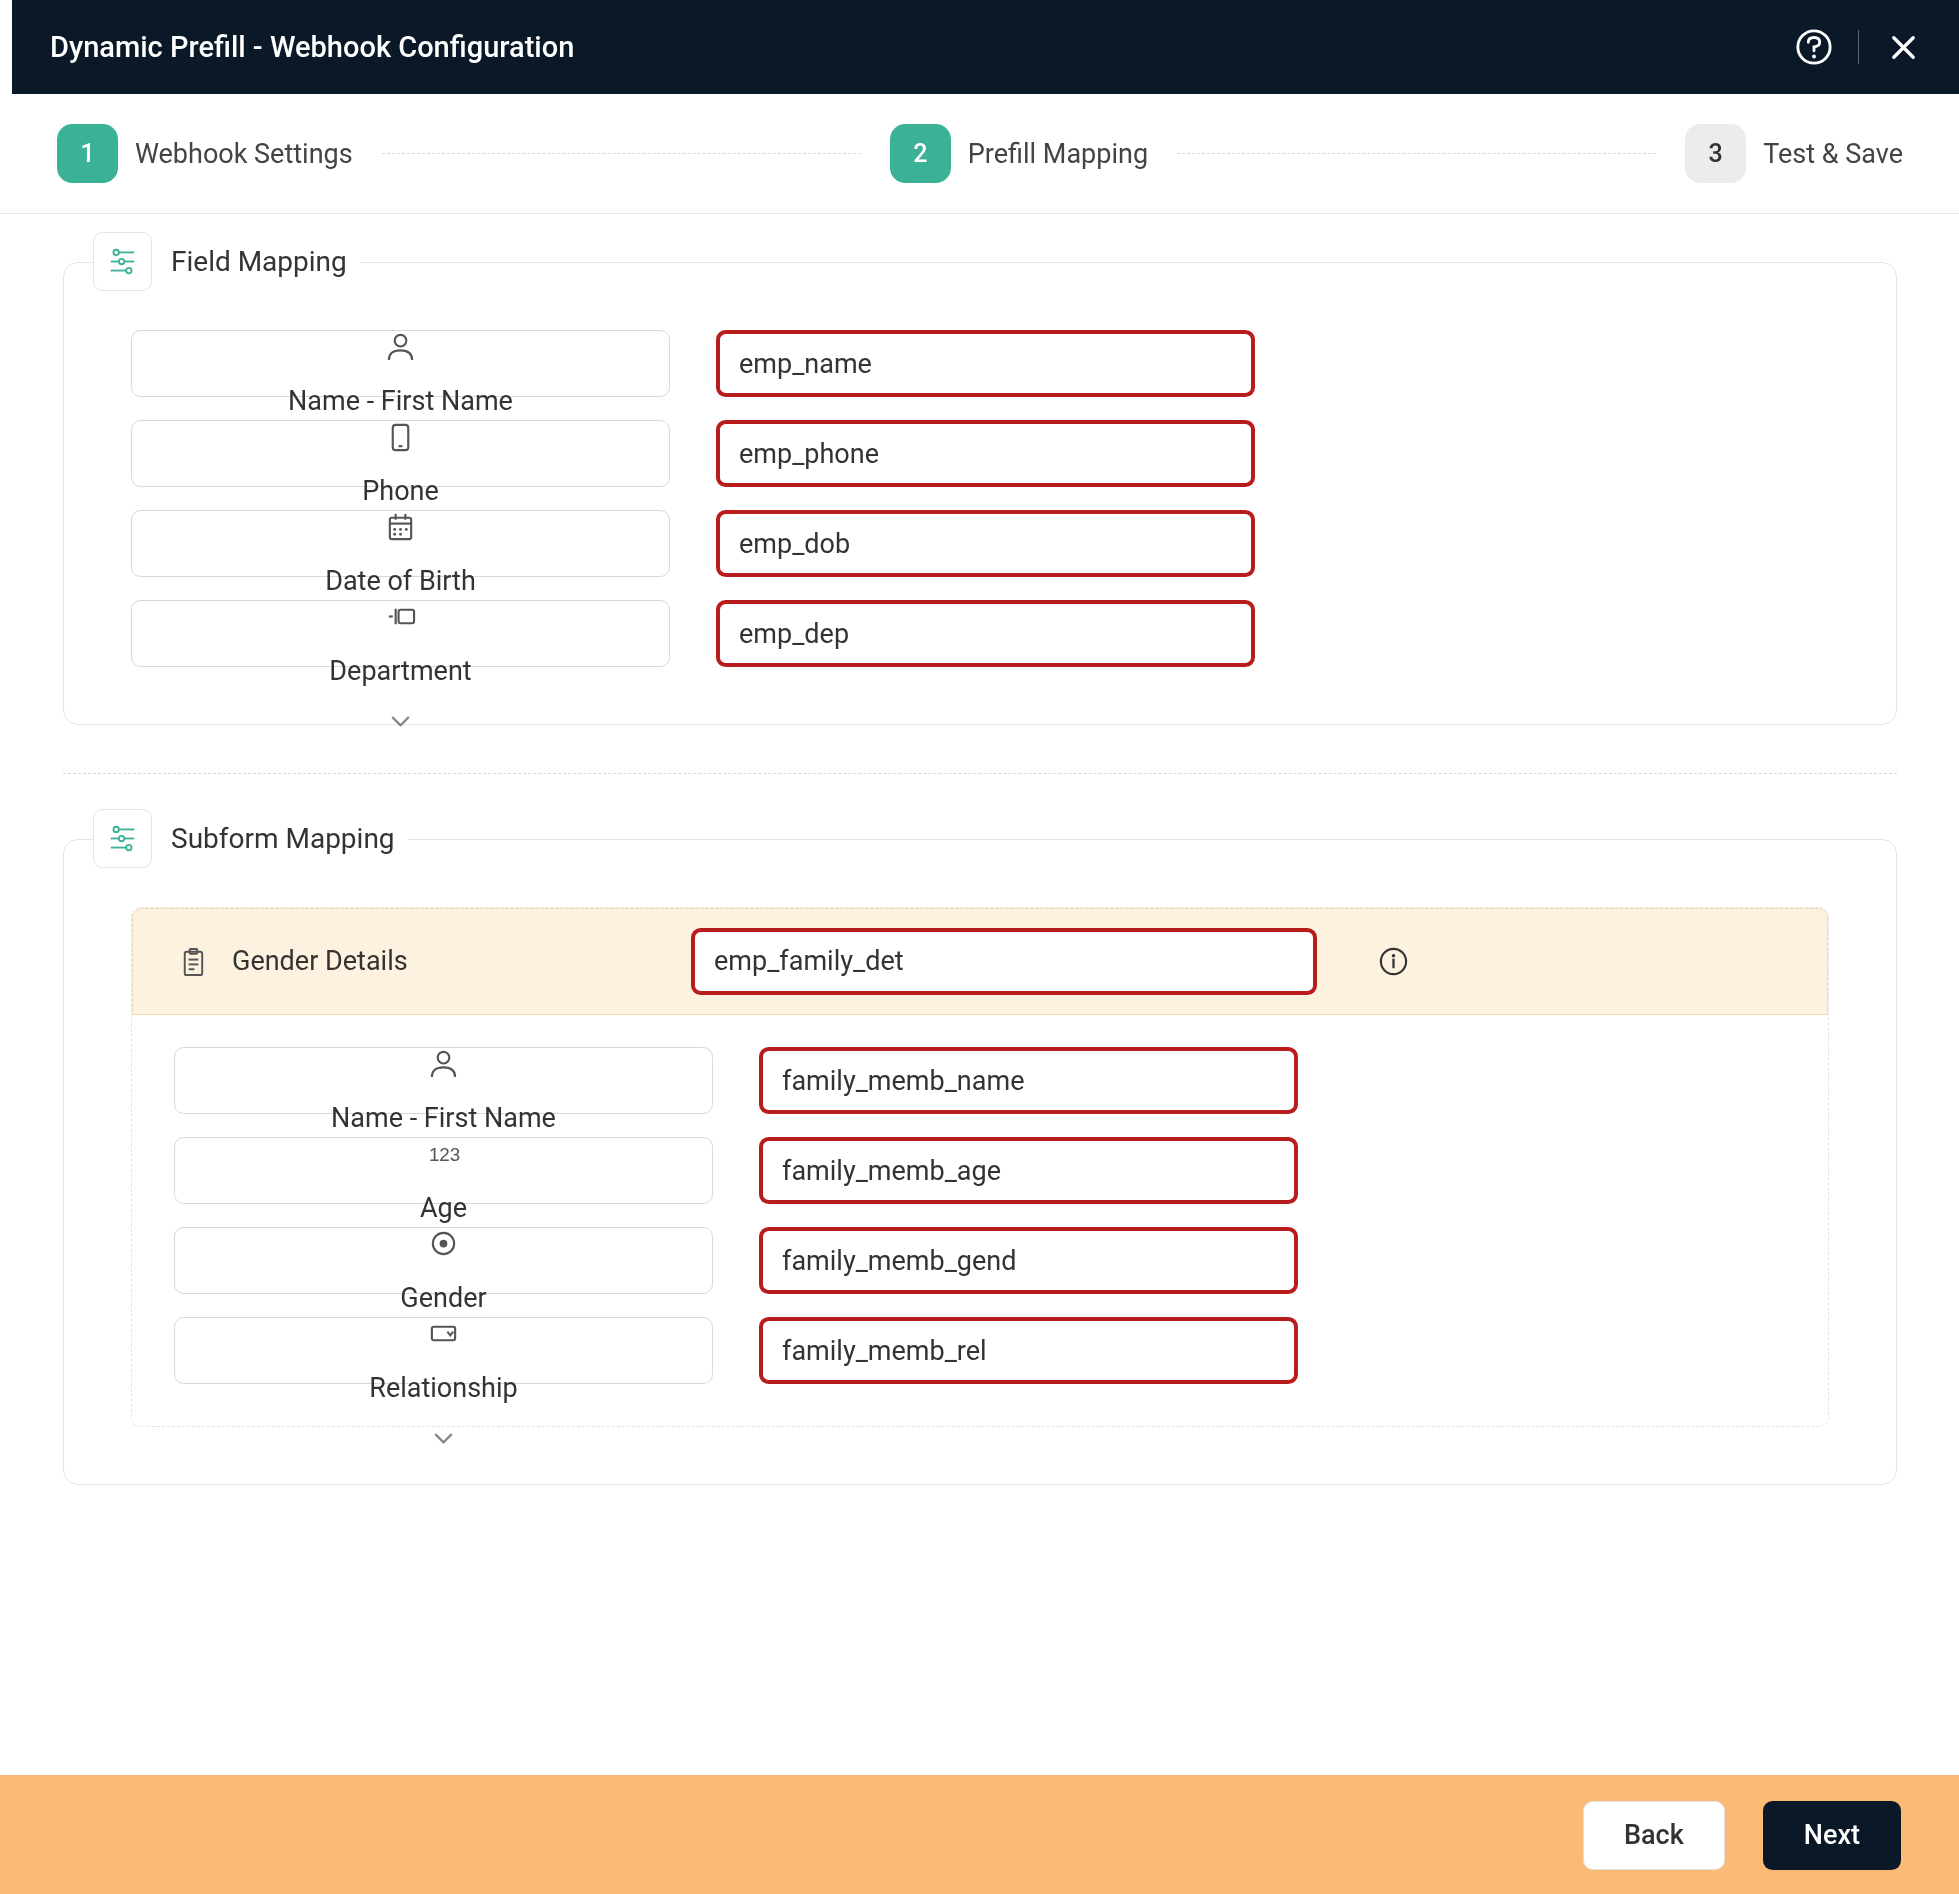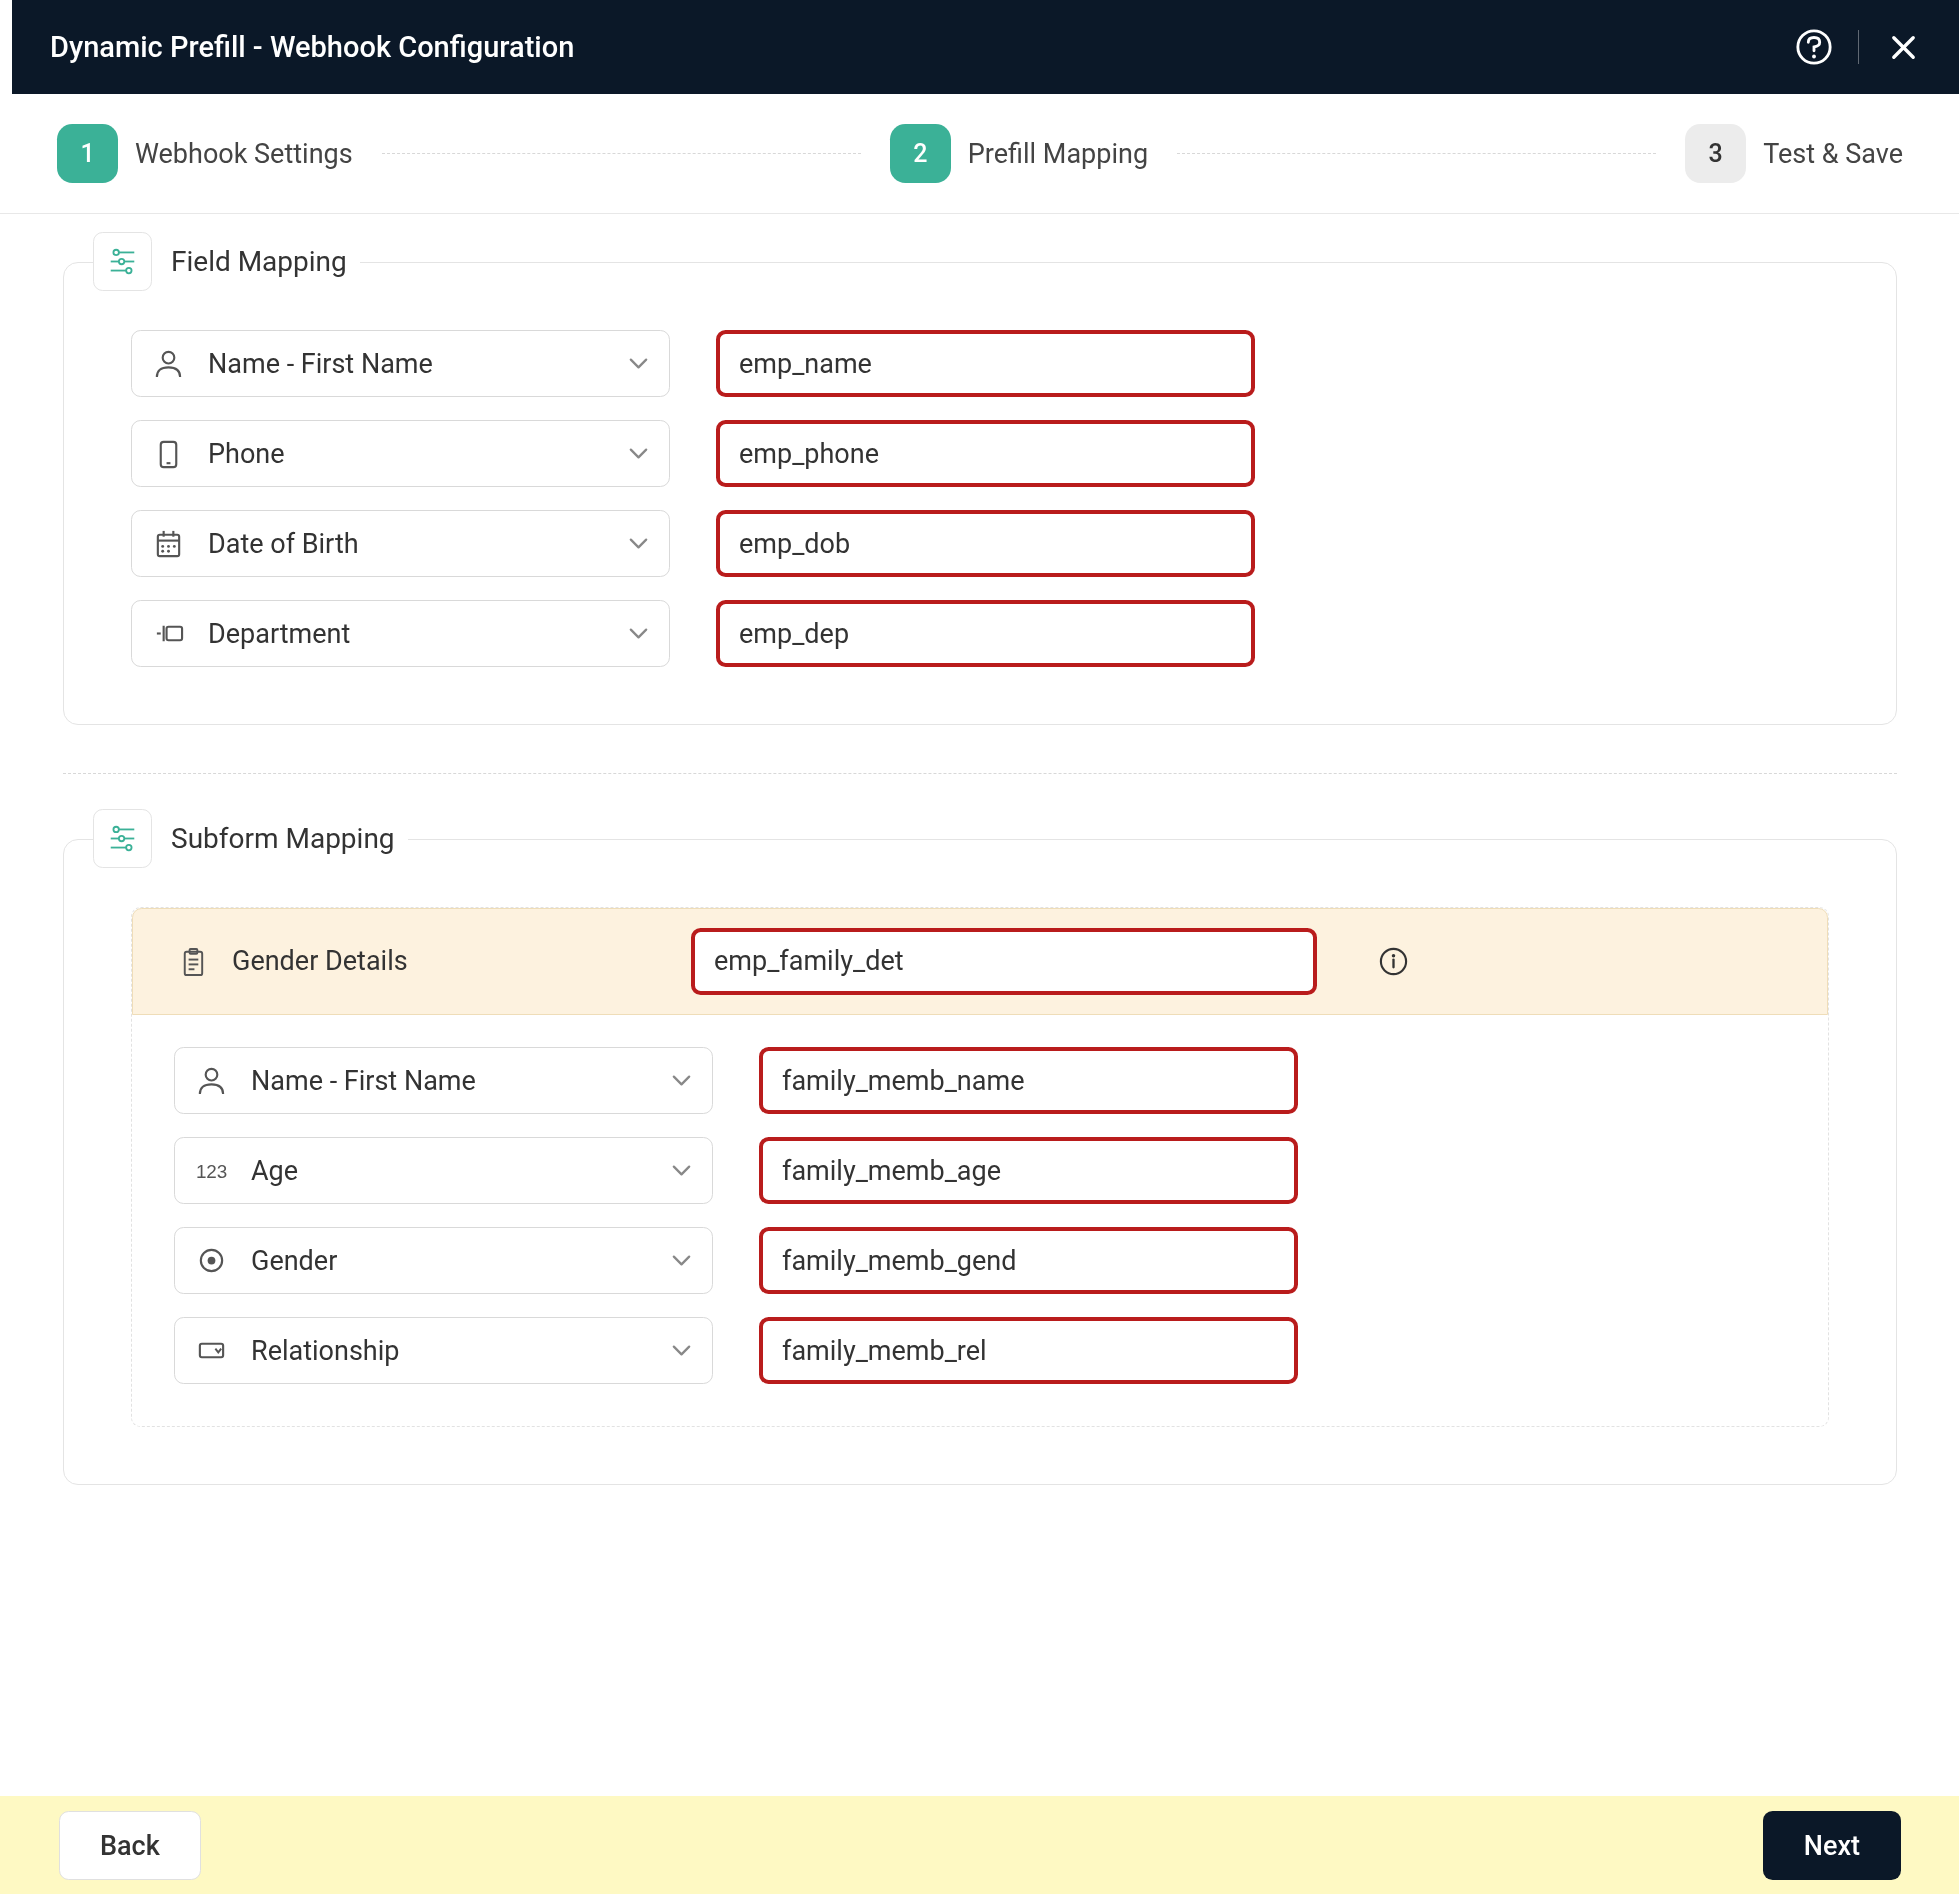--- a/index.html
+++ b/index.html
@@ -99,20 +99,21 @@
       width: 539px;
       height: 67px;
       border: 1px solid #d9d9d9;
       border-radius: 9.6px;
       display: flex;
       align-items: center;
       padding: 0 19px;
       gap: 23px;
       background: #fff;
       cursor: pointer;
+      flex-direction: column;
     }
     .select-icon { width: 34px; height: 34px; display: flex; align-items: center; justify-content: center; color: #555; }
     .select-label { flex: 1; font-size: 27px; color: #333; }
     .select-chevron { width: 23px; height: 23px; color: #888; }
 
     .text-input {
       width: 539px;
       height: 67px;
       border: 4px solid #b91c1c;
       border-radius: 9.6px;
@@ -142,25 +143,25 @@
       gap: 23px;
     }
     .subform-header .text-input { background: #fff; width: 626px; }
     .subform-header-label { font-size: 27px; color: #333; flex: 0 0 auto; width: 493px; display: flex; align-items: center; gap: 23px; }
     .subform-body { padding: 32.5px 42px 42px 42px; }
 
     .info-icon { width: 31px; height: 31px; margin-left: 38px; color: #333; cursor: pointer; }
 
     
     .footer {
-      height: 99px;
-      background: #fef9c3;
-      display: flex;
-      align-items: center;
-      justify-content: space-between;
+      height: 120px;
+      background: #fdba74;
+      display: flex;
+      align-items: center;
+      justify-content: flex-end;
       gap: 38px;
       padding: 0 59px;
     }
     .btn {
       height: 69px;
       padding: 0 40px;
       border-radius: 9.6px;
       font-size: 27px;
       font-weight: 500;
       cursor: pointer;

